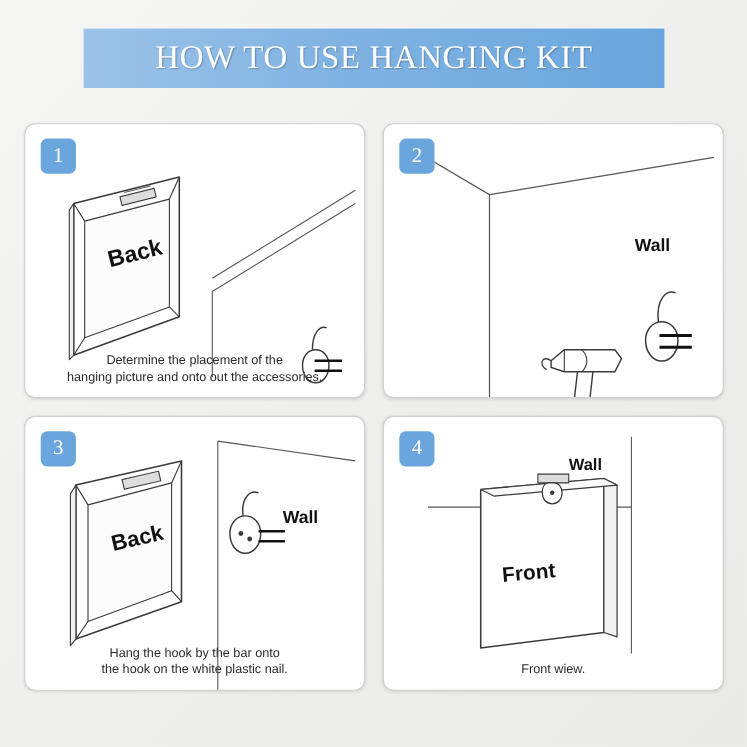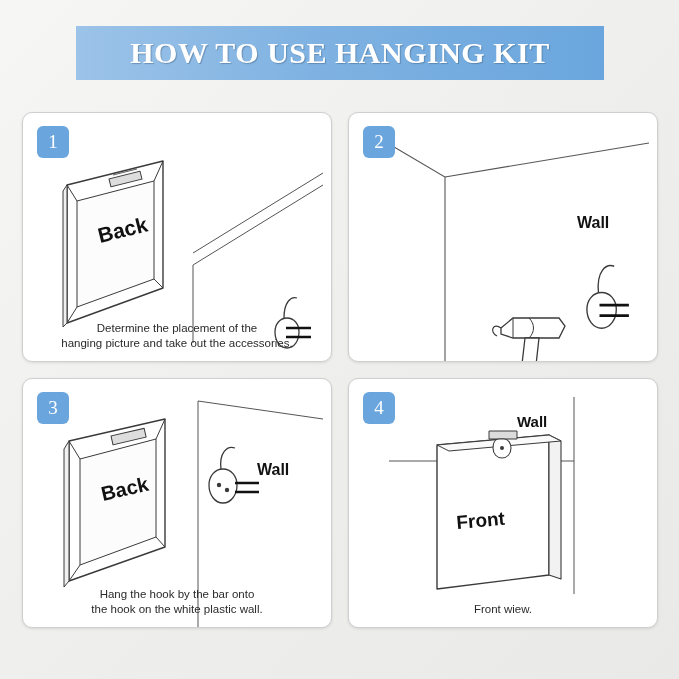--- a/index.html
+++ b/index.html
@@ -28,21 +28,21 @@
     top: 26px;
     width: 528px;
     height: 54px;
     background: linear-gradient(90deg, #9cc3e8 0%, #7fb2e2 45%, #6aa6dd 100%);
     display: flex;
     align-items: center;
     justify-content: center;
   }
   .title-text {
     font-family: "Liberation Serif", serif;
-    font-weight: bold;
+    font-weight: normal;
     font-size: 30px;
     letter-spacing: 0.5px;
     color: #ffffff;
     text-shadow: 1px 1px 1px rgba(60,90,120,0.45);
     white-space: nowrap;
   }
 
   
   .grid {
     position: absolute;
@@ -145,21 +145,21 @@
             <path d="M12,-10 C19,-10 24,-4 24,4 C24,13 19,20 12,20 C5,20 0,13 0,4 C0,-4 5,-10 12,-10 Z" fill="#ffffff" stroke="#3a3a3a" stroke-width="1.3"></path>
             <path d="M9,-10 C9,-26 16,-32 22,-30" fill="none" stroke="#3a3a3a" stroke-width="1.3"></path>
             <line x1="11" y1="0" x2="36" y2="0" stroke="#111" stroke-width="2.4"></line>
             <line x1="11" y1="9" x2="36" y2="9" stroke="#111" stroke-width="2.4"></line>
           </g>
         </g>
         <text x="77" y="130" font-size="21" font-weight="bold" fill="#111" transform="rotate(-14 77 130)">Back</text>
       </svg>
       <div class="caption">
         <div>Determine the placement of the</div>
-        <div>hanging picture and take out the accessories.</div>
+        <div>hanging picture and onto out the accessories.</div>
       </div>
     </div>
 
     <div class="panel">
       <div class="badge">2</div>
       <svg class="art" viewBox="0 0 310 250">
         <g fill="none" stroke="#3a3a3a" stroke-width="1.2">
 
           <path d="M18,18 L96,64 L96,250" stroke="#555" stroke-width="1.1" fill="none"></path>
           <path d="M96,64 L300,30" stroke="#555" stroke-width="1.1" fill="none"></path>
@@ -211,21 +211,21 @@
             <circle cx="16" cy="13" r="2.2" fill="#3a3a3a" stroke="none"></circle>
             <line x1="24" y1="6" x2="48" y2="6" stroke="#111" stroke-width="2.4"></line>
             <line x1="24" y1="15" x2="48" y2="15" stroke="#111" stroke-width="2.4"></line>
           </g>
         </g>
         <text x="80" y="122" font-size="20" font-weight="bold" fill="#111" transform="rotate(-13 80 122)">Back</text>
         <text x="234" y="96" font-size="16" font-weight="bold" fill="#111">Wall</text>
       </svg>
       <div class="caption">
         <div>Hang the hook by the bar onto</div>
-        <div>the hook on the white plastic wall.</div>
+        <div>the hook on the white plastic nail.</div>
       </div>
     </div>
 
     <div class="panel">
       <div class="badge">4</div>
       <svg class="art" viewBox="0 0 310 250">
         <g fill="none" stroke="#3a3a3a" stroke-width="1.2" stroke-linejoin="round">
 
           <path d="M225,18 L225,215" stroke="#555" stroke-width="1"></path>
           <path d="M40,82 L225,82" stroke="#555" stroke-width="1"></path>

